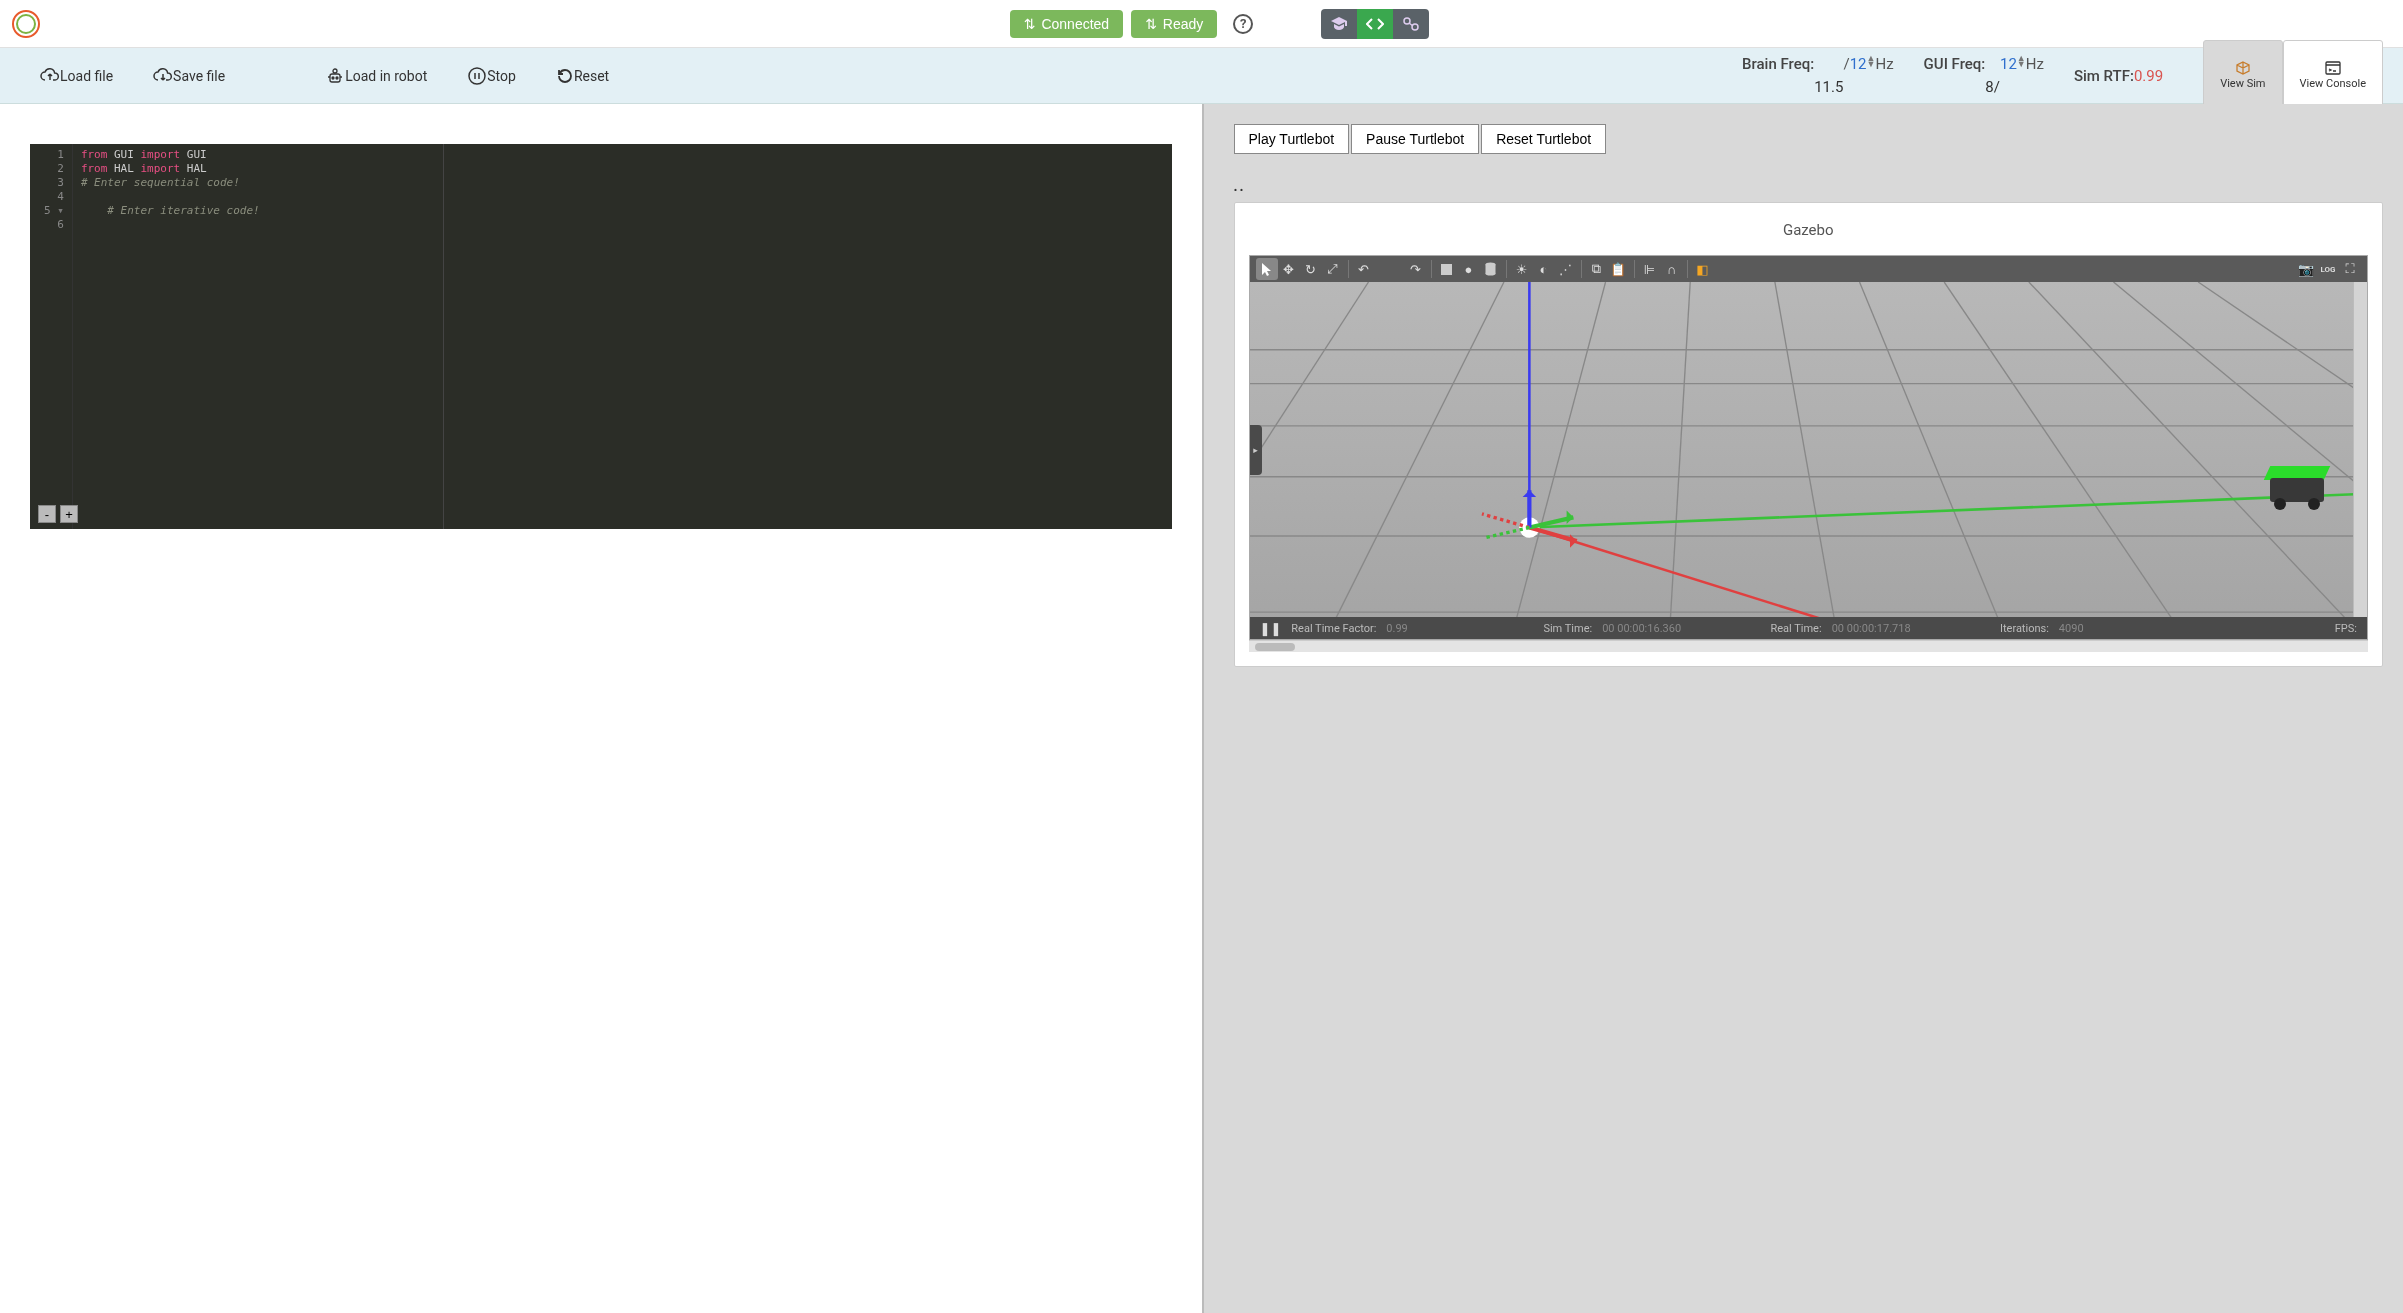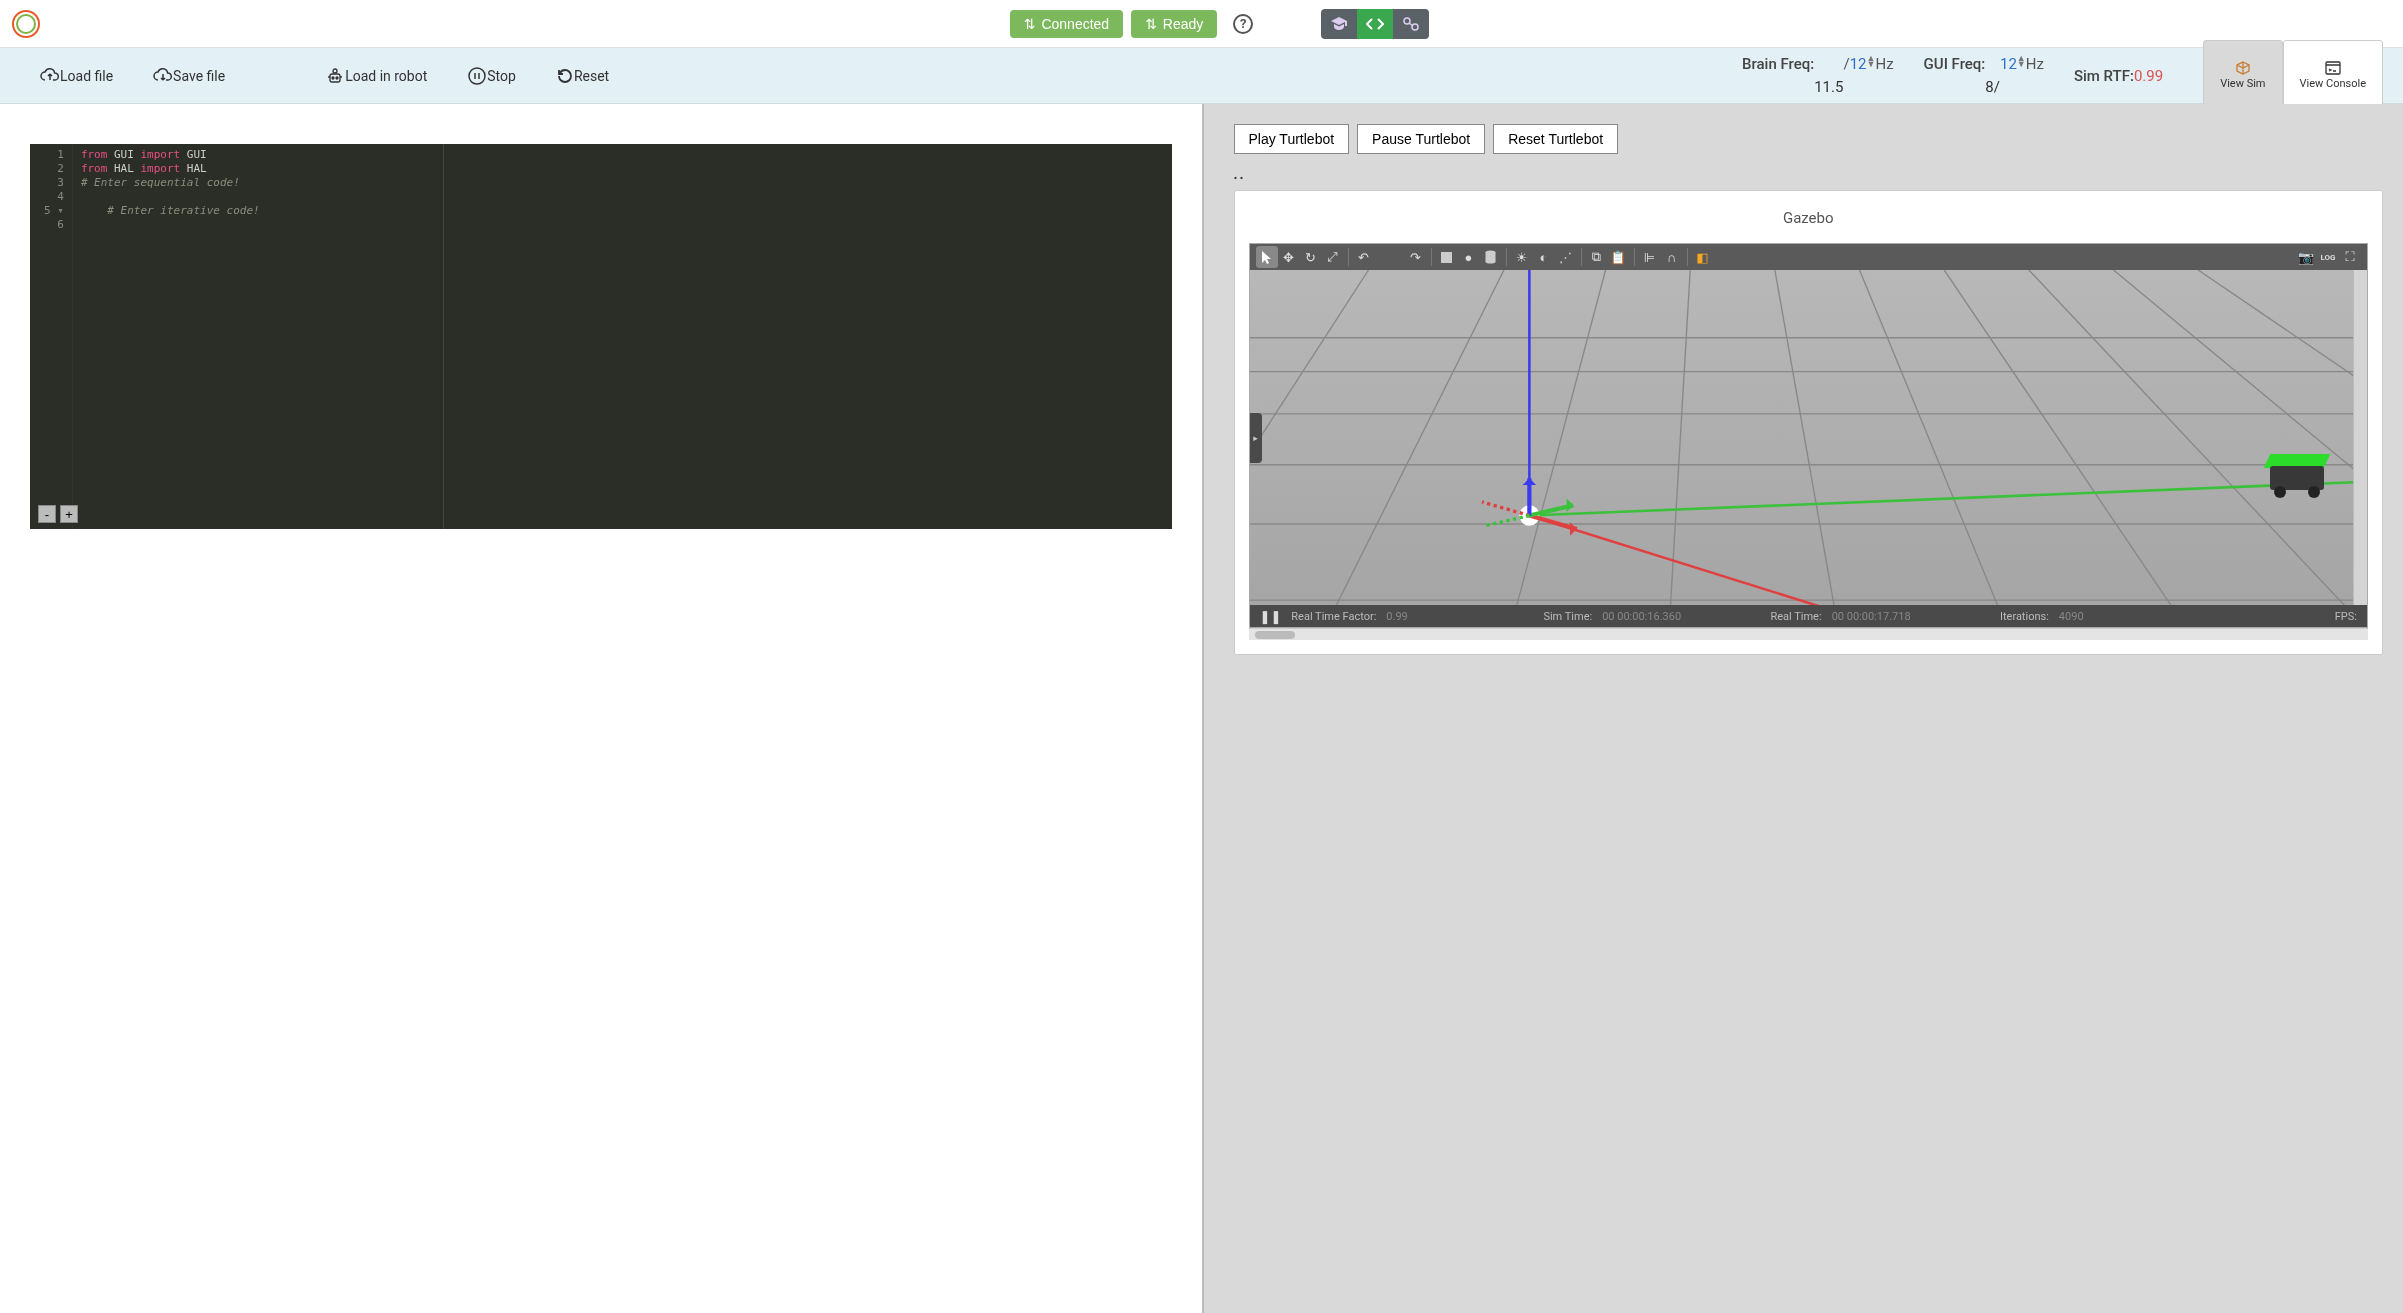--- a/index.html
+++ b/index.html
@@ -32,21 +32,21 @@
 .gutter { background:#2b2d27; color:#888; padding:4px 8px 4px 14px; text-align:right; user-select:none; border-right:1px solid #333;}
 .gutter .ln { height:14px; line-height:14px; }
 .code-area { padding:4px 8px; flex:1; position:relative; }
 .code-area .line { height:14px; line-height:14px; white-space:pre; }
 .kw { color:#e84f84; }
 .kw2 { color:#a0d952; }
 .com { color:#8a8d7d; font-style:italic; }
 .ruler { position:absolute; top:0; bottom:0; left:370px; border-left:1px solid #444; }
 .editor-fold { position:absolute; left:8px; bottom:6px; display:flex; gap:4px;}
 .editor-fold button { width:18px; height:18px; background:#bbb; border:1px solid #888; font-size:13px; line-height:13px; cursor:pointer;}
-.turtle-btns { display:flex; gap:8px; margin-bottom:12px; }
+.turtle-btns { display:flex; gap:2px; margin-bottom:24px; }
 .turtle-btn { background:#fff; border:1px solid #888; padding:6px 14px; font-size:14px; cursor:pointer; }
 .gazebo-panel { background:#fff; padding:14px; border:1px solid #ccc; border-radius:2px;}
 .gazebo-title { text-align:center; font-size:15px; padding:4px 0 16px 0; color:#555;}
 .gazebo-frame { border:1px solid #aaa; position:relative; background:#a3a3a3; height:385px; overflow:hidden;}
 .gz-toolbar { background:#5a5a5a; height:26px; display:flex; align-items:center; padding:0 6px; gap:0; }
 .gz-tb-btn { width:22px; height:22px; display:flex; align-items:center; justify-content:center; color:#ddd; font-size:13px;}
 .gz-tb-btn.sel { background:#888; border-radius:3px; }
 .gz-tb-sep { width:1px; height:18px; background:#777; margin:0 4px; }
 .gz-tb-btn.orange { color:#f5a623; }
 .gz-tb-spacer { flex:1; }

